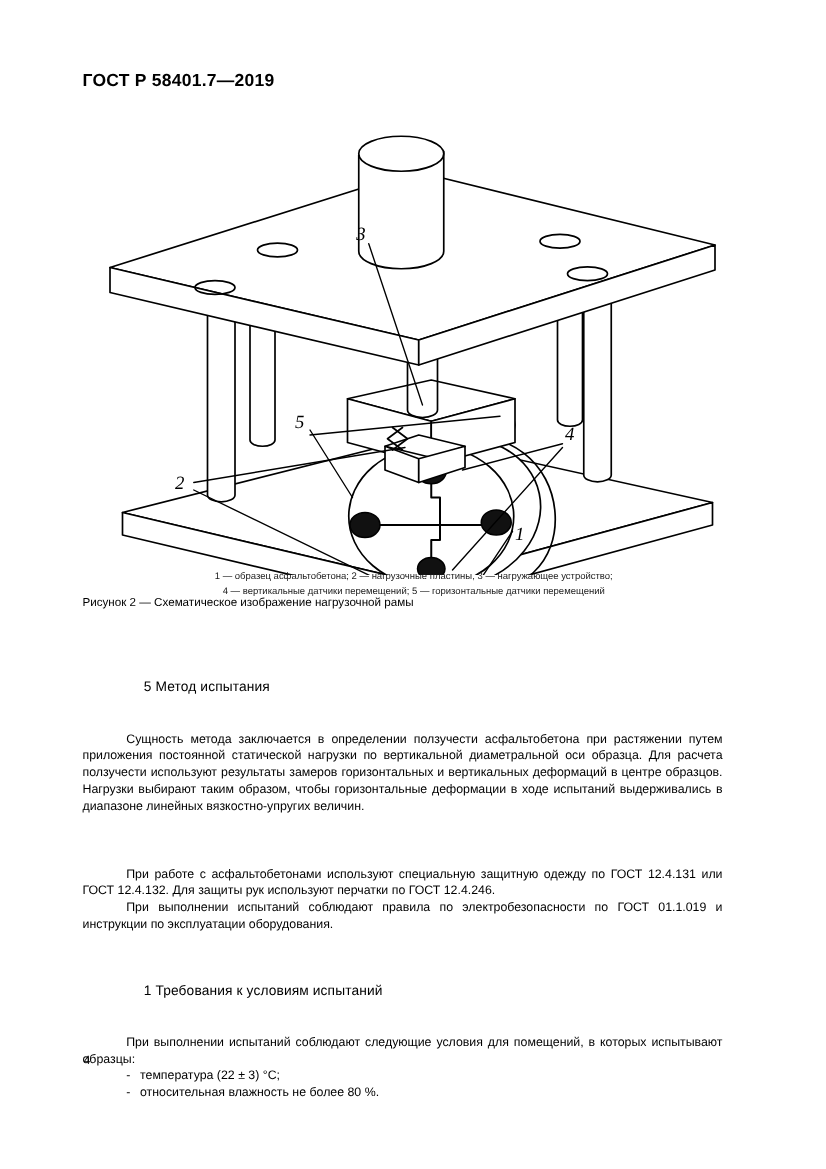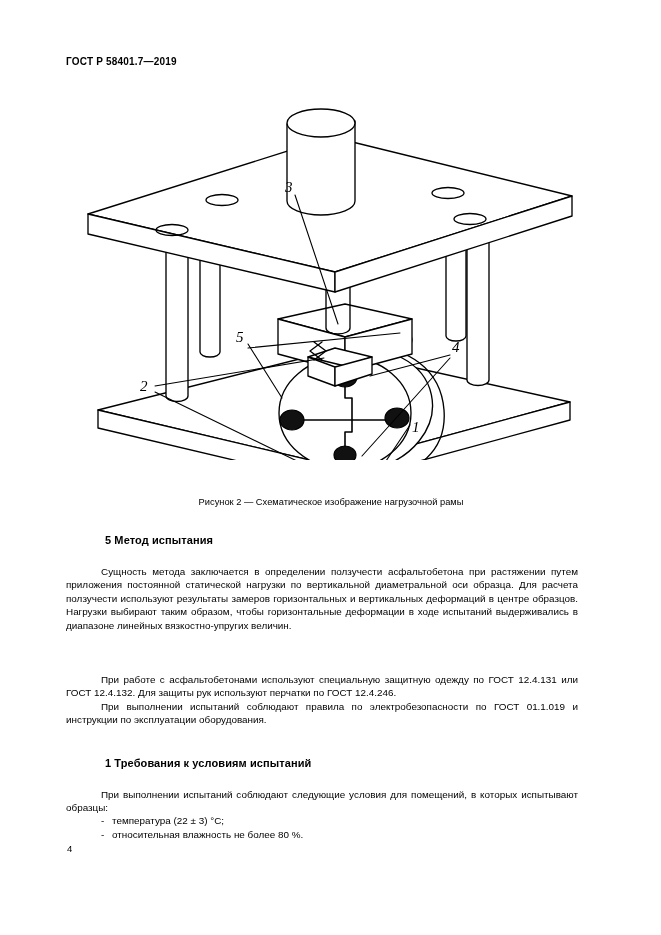--- a/index.html
+++ b/index.html
@@ -10,46 +10,46 @@
     position:relative;
     overflow:hidden;
   }
   .page{
     position:absolute;left:0;top:0;width:661px;height:935px;
     background:#ffffff;
   }
   
   .header{
     position:absolute;left:66px;top:56px;
-    font-size:10px;font-weight:bold;letter-spacing:0.2px;
+    font-size:14px;font-weight:bold;letter-spacing:0.2px;
     white-space:nowrap;
   }
   
   .figure-wrap{
     position:absolute;left:60px;top:80px;width:540px;height:380px;
   }
   .figure-wrap svg{display:block;}
   
   .fig-legend{
     position:absolute;left:66px;top:455px;width:530px;
     text-align:center;
     font-size:7.6px;line-height:12px;
     color:#1a1a1a;
   }
   .fig-caption{
-    position:absolute;left:66px;top:497px;width:530px;
-    text-align:center;font-size:9.3px;
+    position:absolute;left:66px;top:477px;width:530px;
+    text-align:left;font-size:9.3px;
   }
   
   .content{
     position:absolute;left:66px;top:530px;width:512px;
   }
   h2.sec{
-    font-size:11px;font-weight:bold;
-    margin:4px;padding:0;
+    font-size:11px;font-weight:normal;
+    margin:14px;padding:0;
     text-indent:35px;
     letter-spacing:0.1px;
   }
   p.para{
     font-size:9.9px;line-height:13.4px;
     margin:0;padding:0;
     text-align:justify;
     text-indent:35px;
     hyphens:manual;
   }
@@ -182,20 +182,24 @@
       <g font-family="Liberation Serif, serif" font-style="italic" font-size="15" fill="#000000">
         <text x="225" y="112">3</text>
         <text x="352" y="352">1</text>
         <text x="392" y="272">4</text>
         <text x="176" y="262">5</text>
         <text x="80" y="311">2</text>
       </g>
     </svg>
   </div>
 
+  <div class="fig-legend">
+    <div>1 — образец асфальтобетона; 2 — нагрузочные пластины, 3 — нагружающее устройство;</div>
+    <div>4 — вертикальные датчики перемещений; 5 — горизонтальные датчики перемещений</div>
+  </div>
 
   <div class="fig-caption">Рисунок 2 — Схематическое изображение нагрузочной рамы</div>
 
   <div class="content">
 
     <h2 class="sec">5 Метод испытания</h2>
     <div class="gap-after-head"></div>
     <p class="para">Сущность метода заключается в определении ползучести асфальтобетона при растяжении путем приложения постоянной статической нагрузки по вертикальной диаметральной оси образца. Для расчета ползучести используют результаты замеров горизонтальных и вертикальных деформаций в центре образцов. Нагрузки выбирают таким образом, чтобы горизонтальные деформации в ходе испытаний выдерживались в диапазоне линейных вязкостно-упругих величин.</p>
 
     <div class="gap-sec"></div>

